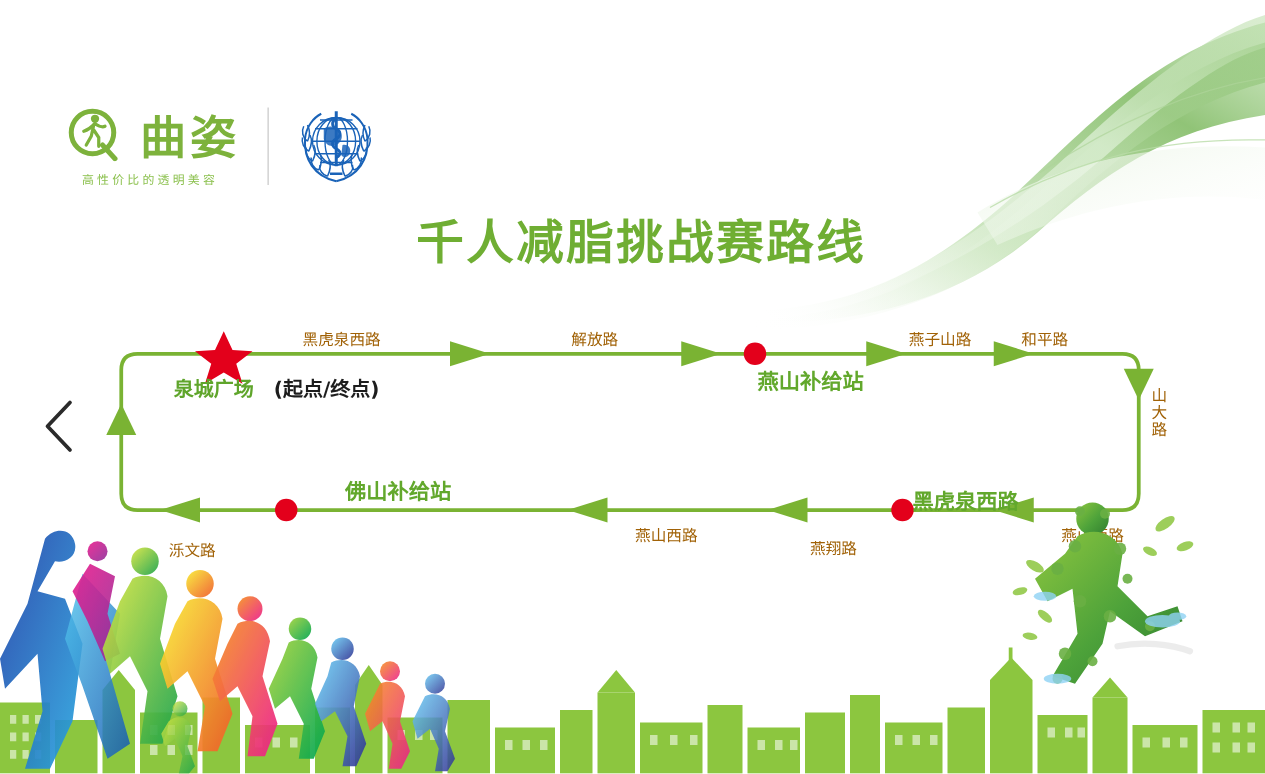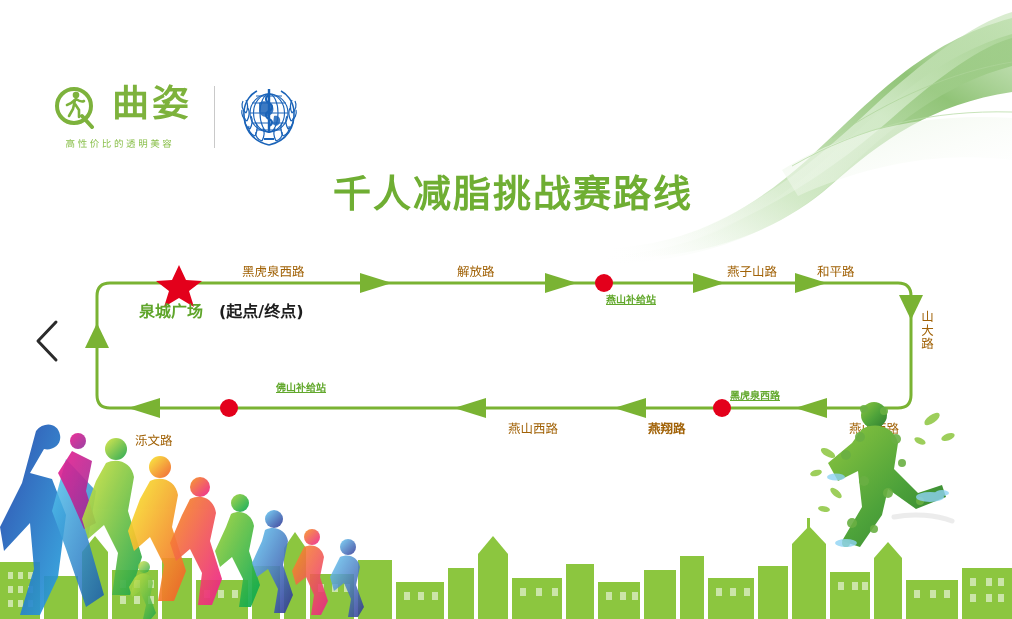--- a/index.html
+++ b/index.html
@@ -39,21 +39,21 @@
     height: 78px;
   }
   .brand-mark {
     display: flex;
     flex-direction: column;
     align-items: center;
     justify-content: center;
   }
   .brand-row {
     display: flex;
-    align-items: flex-start;
+    align-items: flex-end;
   }
   .brand-cn {
     font-family: "DejaVu Sans", sans-serif;
     font-size: 37px;
     font-weight: bold;
     color: #7DB23C;
     letter-spacing: 3px;
     line-height: 1;
     margin-left: 6px;
   }
@@ -105,25 +105,24 @@
   }
   .route-label.vertical {
     writing-mode: vertical-rl;
     text-orientation: upright;
     letter-spacing: 1px;
     line-height: 1.12;
   }
   .station-label {
     position: absolute;
     font-family: "DejaVu Sans", sans-serif;
-    font-size: 10px;
+    font-size: 17px;
     font-weight: bold;
     color: #62A82C;
     white-space: nowrap;
-    text-decoration: underline;
   }
   .start-label {
     position: absolute;
     font-family: "DejaVu Sans", sans-serif;
     font-size: 16px;
     font-weight: bold;
     white-space: nowrap;
   }
   .start-label .hl { color: #5FA52B; }
   .start-label .sub { color: #1d1d1d; margin-left: 16px; }
@@ -301,21 +300,21 @@
 
     <div class="route-label" style="left:242px; top:261px;">黑虎泉西路</div>
     <div class="route-label" style="left:457px; top:261px;">解放路</div>
     <div class="route-label" style="left:727px; top:261px;">燕子山路</div>
     <div class="route-label" style="left:817px; top:261px;">和平路</div>
 
     <div class="route-label vertical" style="left:919px; top:310px;">山大路</div>
 
     <div class="route-label" style="left:135px; top:418px;margin-top:12px;">泺文路</div>
     <div class="route-label" style="left:508px; top:418px;">燕山西路</div>
-    <div class="route-label" style="left:648px; top:418px;font-weight:bold;">燕翔路</div>
+    <div class="route-label" style="left:648px; top:428px;">燕翔路</div>
     <div class="route-label" style="left:849px; top:418px;">燕山西路</div>
 
     <div class="station-label" style="left:606px; top:291px;">燕山补给站</div>
     <div class="station-label" style="left:730px; top:387px;">黑虎泉西路</div>
     <div class="station-label" style="left:240px; top:379px;margin-left:36px;">佛山补给站</div>
   </div>
 
   <div class="art-layer">
 
     <svg class="skyline" viewBox="0 0 1012 105" preserveAspectRatio="none">

